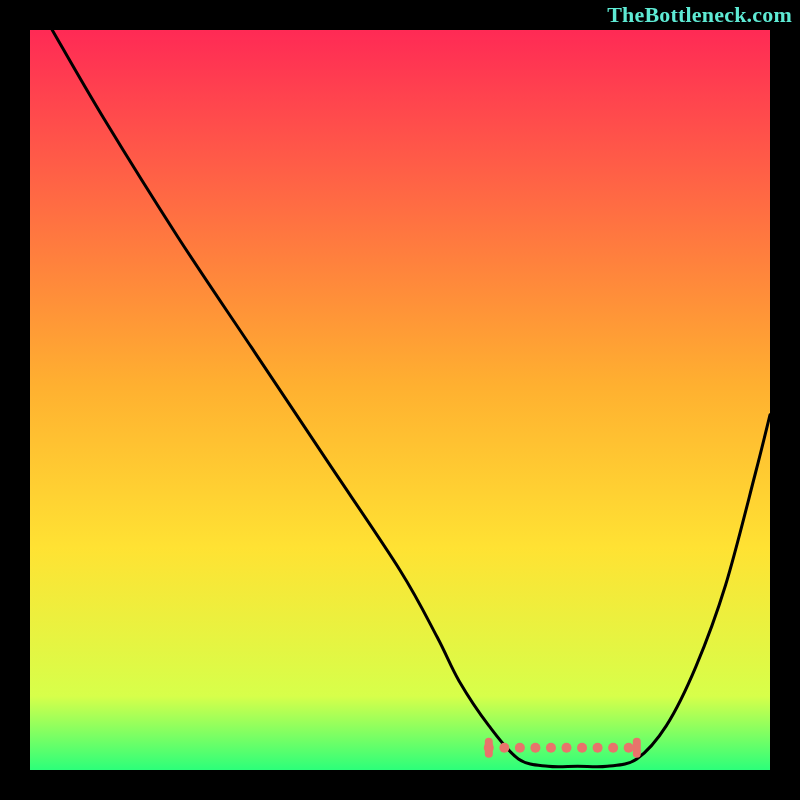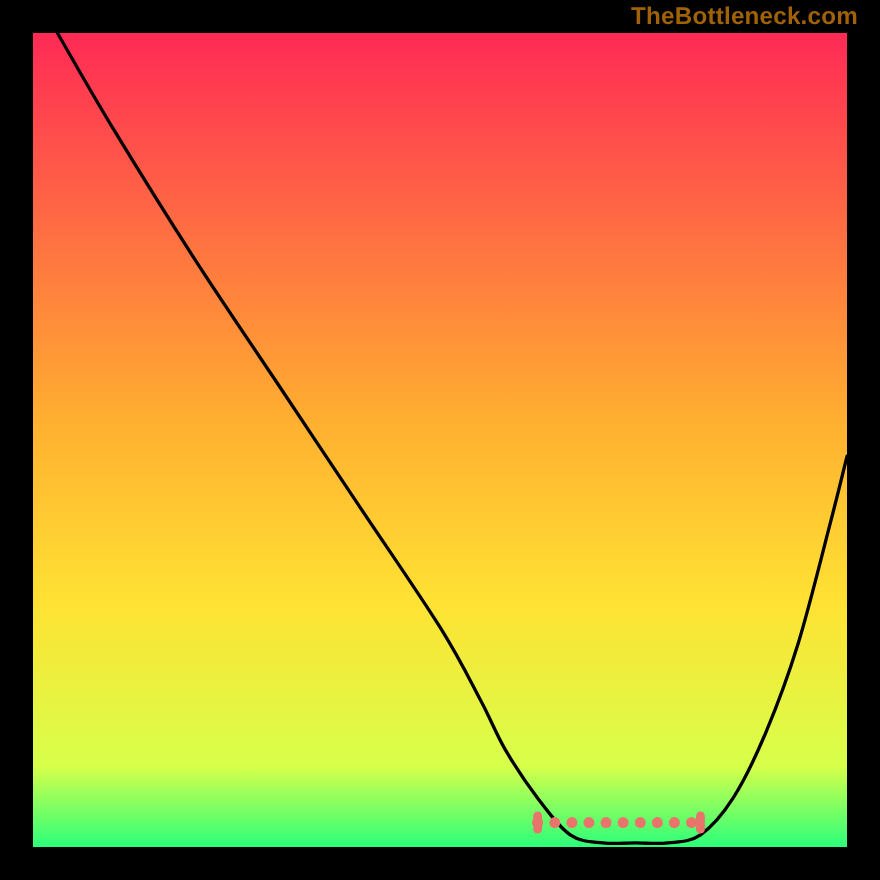--- a/index.html
+++ b/index.html
@@ -11,25 +11,25 @@
     overflow: hidden;
   }
   .wrap {
     position: relative;
     width: 800px;
     height: 800px;
   }
   .watermark {
     position: absolute;
     top: 2px;
-    right: 20px;
-    font-family: Liberation Sans, sans-serif;
+    right: 8px;
+    font-family: Liberation Serif, serif;
     font-size: 22px;
     font-weight: 600;
-    color: #a16207;
+    color: #5eead4;
     letter-spacing: 0.2px;
     z-index: 5;
   }
   svg {
     position: absolute;
     top: 0;
     left: 0;
   }
 </style>
 </head>

